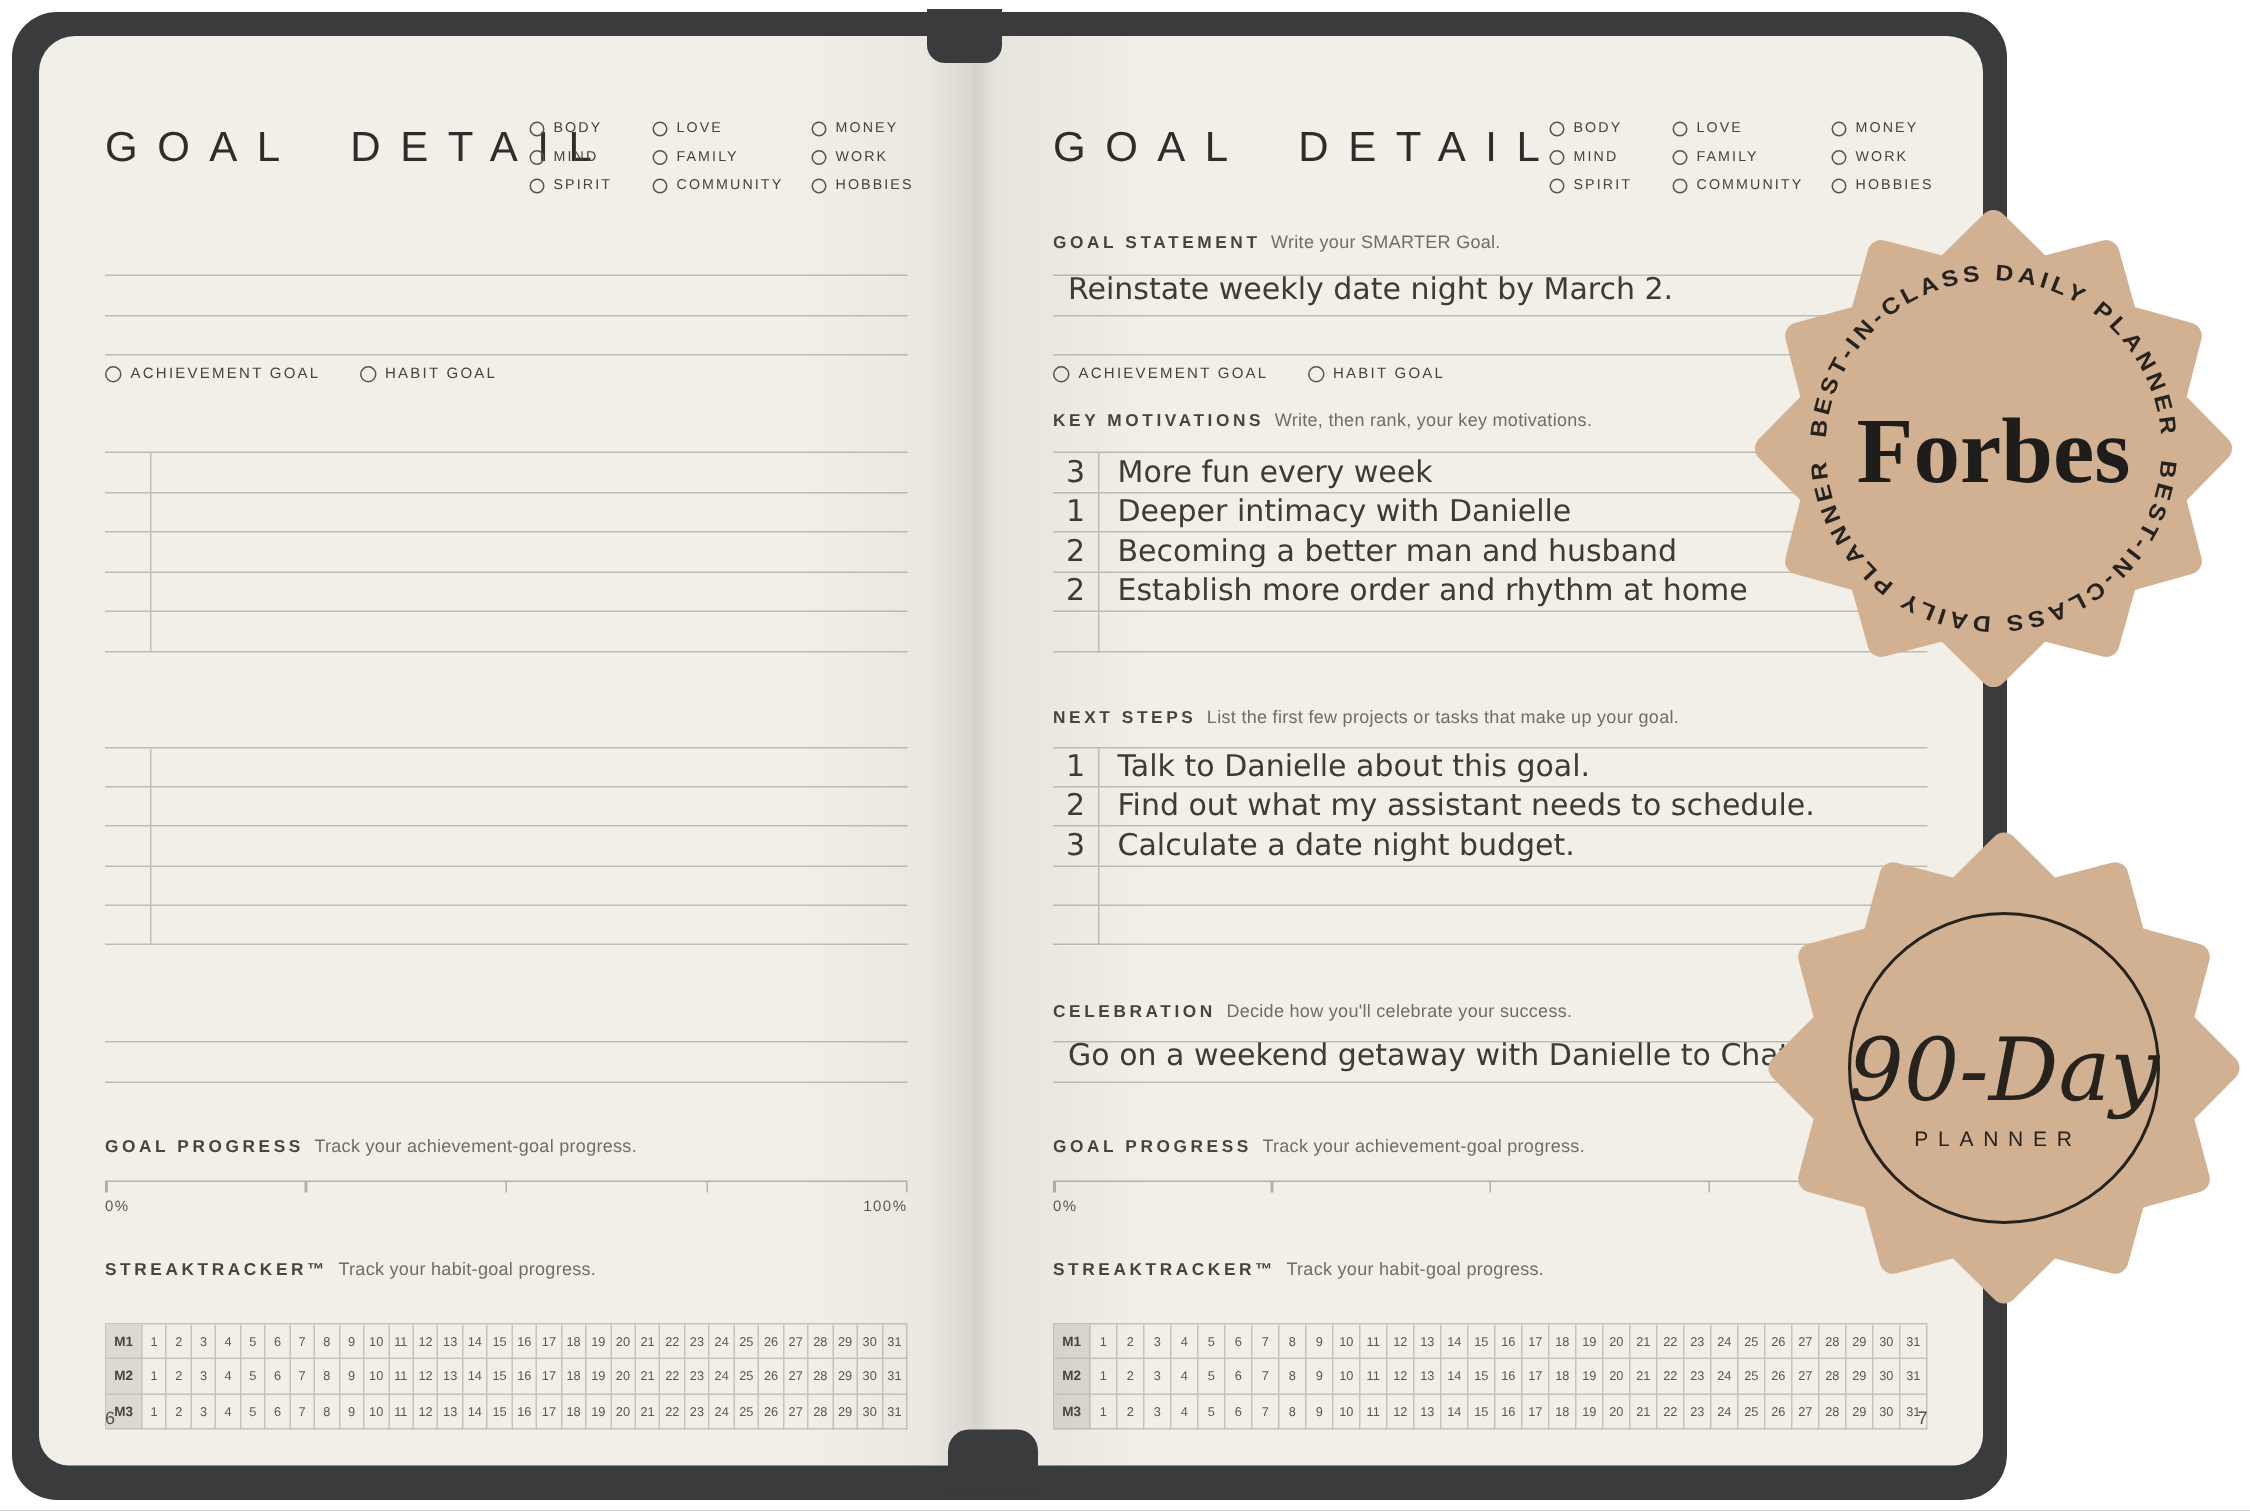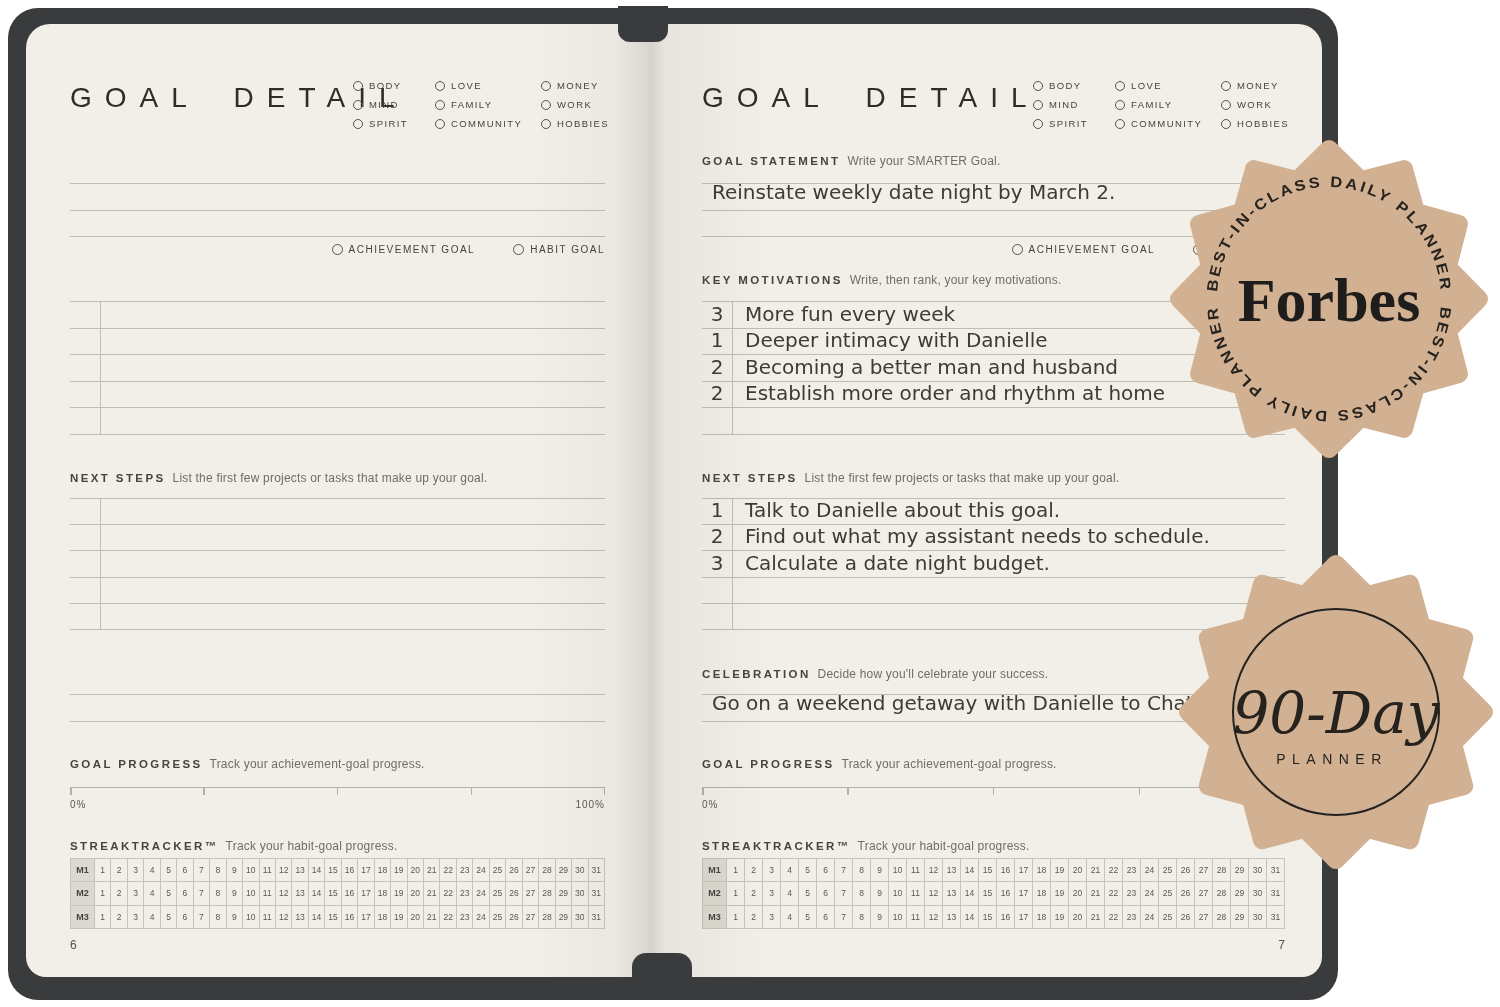--- a/index.html
+++ b/index.html
@@ -33,30 +33,30 @@
 
   .sec-label { font-size:11.5px; font-weight:700; letter-spacing:2.4px;
                color:#45443e; white-space:nowrap; }
   .sec-label .hint { font-size:12px; font-weight:400; letter-spacing:0.2px;
                      color:#6f6e66; margin-left:7px; }
 
   .ruled { position:absolute; left:0; right:0; border-top:1px solid #bfbdb3; }
   .rrow  { border-bottom:1px solid #bfbdb3; }
   .vline { position:absolute; top:0; bottom:0; left:30px; width:1px; background:#bfbdb3; }
 
-  .radio-row { display:flex; justify-content:flex-end; gap:38px; height:14px; }
+  .radio-row { display:flex; gap:26px; height:14px; }
   .radio { display:flex; align-items:center; font-size:10px; letter-spacing:1.5px; color:#45443e; }
   .radio .circ { width:11px; height:11px; }
 
   .gp-bar { position:absolute; left:0; right:0; border-top:1.5px solid #b3b1a7; height:8px; }
   .tick { position:absolute; top:0; width:1.5px; height:7px; background:#b3b1a7; margin-left:-0.75px; }
   .gp-scale { display:flex; justify-content:space-between; font-size:10px;
               letter-spacing:1px; color:#5a594f; }
 
-  .streak { display:grid; border-left:1px solid #c6c4ba; border-top:1px solid #c6c4ba; }
+  .streak { display:grid; border-left:1px solid #c6c4ba; border-top:1px solid #c6c4ba;margin-top:24px; }
   .scell { border-right:1px solid #c6c4ba; border-bottom:1px solid #c6c4ba; height:23.3px;
            display:flex; align-items:center; justify-content:center;
            font-size:8.5px; color:#5a594f; }
   .mcell { background:#dcd9d0; font-weight:700; font-size:9px; color:#45443e; }
 
   .pagenum { top:914px; font-size:12px; color:#54534b; }
   .pagenum.r { text-align:right; }
 
   .hw { font-family:"DejaVu Sans", sans-serif; color:#3c3b35; font-size:20px; }
   .hw-row { position:absolute; left:0; right:-70px; display:flex; align-items:flex-end;
@@ -158,23 +158,20 @@
 
         <div class="ruled" style="top:277px">
             <div class="rrow" style="height: 26.6px;"></div>
             <div class="rrow" style="height: 26.6px;"></div>
             <div class="rrow" style="height: 26.6px;"></div>
             <div class="rrow" style="height: 26.6px;"></div>
             <div class="rrow" style="height: 26.6px;"></div>
             <div class="vline"></div>
           </div>
 
-        <div class="abs sec-label" style="top:447px">
-          <span>NEXT STEPS</span><span class="hint">List the first few projects or tasks that make up your goal.</span>
-        </div>
         <div class="ruled" style="top:474px">
             <div class="rrow" style="height: 26.2px;"></div>
             <div class="rrow" style="height: 26.2px;"></div>
             <div class="rrow" style="height: 26.2px;"></div>
             <div class="rrow" style="height: 26.2px;"></div>
             <div class="rrow" style="height: 26.2px;"></div>
             <div class="vline"></div>
           </div>
 
         <div class="ruled" style="top:670px">

